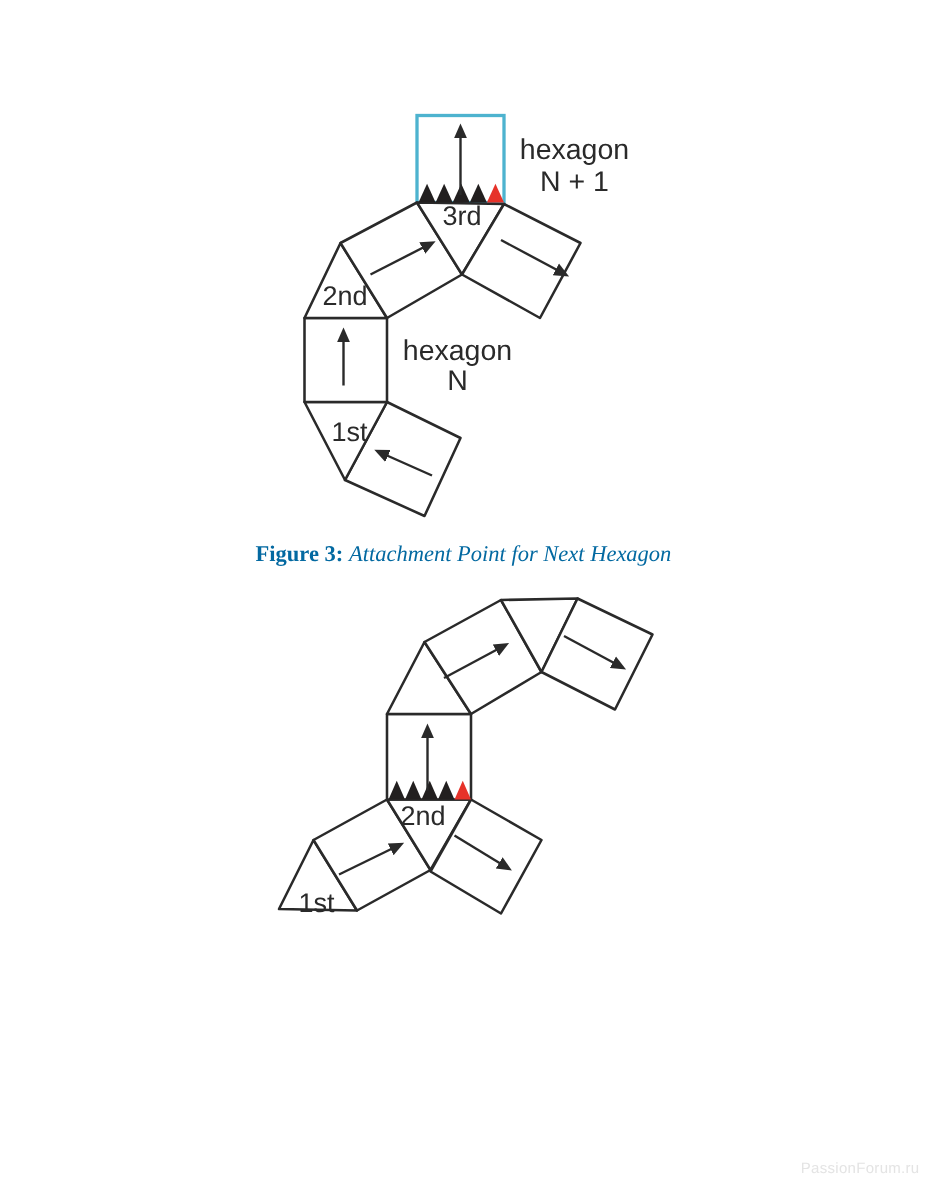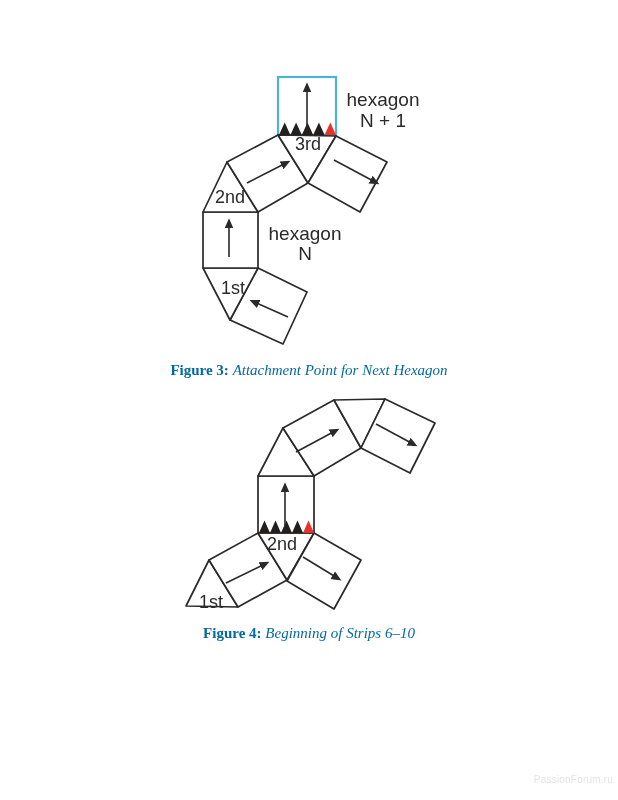--- a/index.html
+++ b/index.html
@@ -104,19 +104,15 @@
 
       <text class="diagram-label" x="211" y="608">1st</text>
       <text class="diagram-label" x="282" y="550">2nd</text>
     </g>
   </svg>
 
   <div class="caption caption-3">
     <span class="cap-bold">Figure 3:</span>
     <span class="cap-italic">Attachment Point for Next Hexagon</span>
   </div>
-  <div class="caption caption-4">
-    <span class="cap-bold">Figure 4:</span>
-    <span class="cap-italic">Beginning of Strips 6–10</span>
-  </div>
 
   <div class="watermark">PassionForum.ru</div>
 </div>
 
 </body></html>

